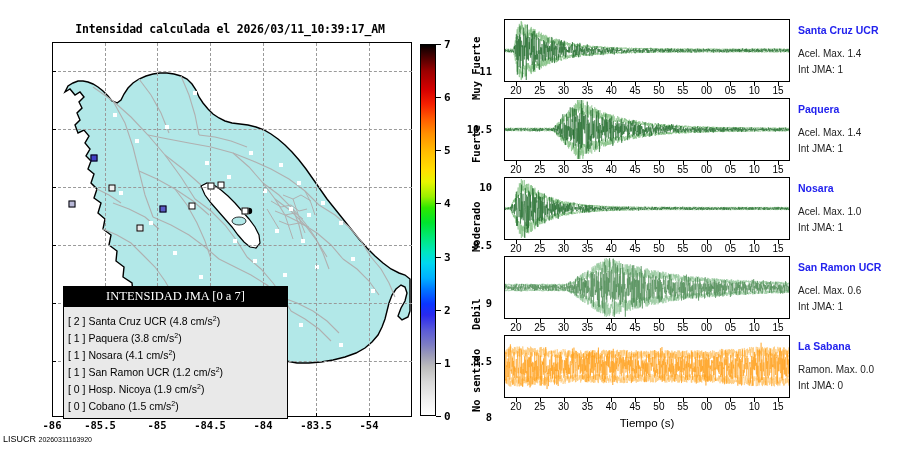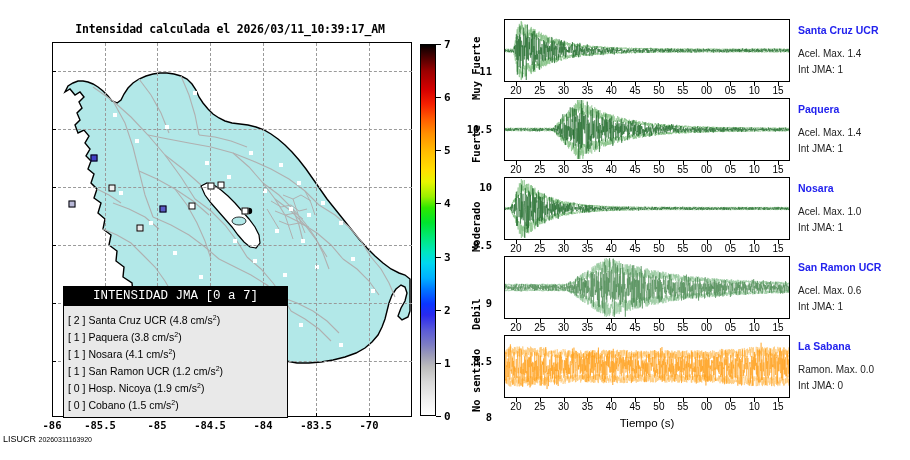--- a/index.html
+++ b/index.html
@@ -34,21 +34,21 @@
   .tickh{position:absolute;height:0;width:4px;border-top:1px solid #000;}
 
   
   .stn{position:absolute;width:7px;height:7px;border:1px solid #000;
        box-sizing:border-box;transform:translate(-50%,-50%);}
 
   
   #legend{left:63px;top:286px;width:225px;border:1px solid #000;background:#e9e9e9;
     box-sizing:border-box;}
   #legend-head{background:#000;color:#fff;text-align:center;
-    font-family:Liberation Mono, monospace;font-size:12.5px;padding:2px 0 3px;}
+    font-family:Liberation Serif, serif;font-size:12.5px;padding:2px 0 3px;}
   #legend-body{padding:4px 0 5px 4px;}
   .lrow{font-family:"Liberation Sans",sans-serif;font-size:10.5px;color:#000;
     line-height:14.5px;white-space:nowrap;}
   .lrow sup{font-size:7px;vertical-align:super;}
 
   
   #cbar{left:420px;top:44px;width:16px;height:372px;border:1px solid #000;
     box-sizing:border-box;
     background:linear-gradient(to top,
       #ffffff 0%, #f0f0f0 4%, #d8d8d8 9%, #bdbdbd 13%,
@@ -258,21 +258,21 @@
 <div class="ylab" style="top:303px;">9</div>
 <div class="ylab" style="top:361px;">8.5</div>
 <div class="ylab" style="top:417px;">8</div>
 
 <div class="xlab" style="left:52px;">-86</div>
 <div class="xlab" style="left:100px;">-85.5</div>
 <div class="xlab" style="left:157px;text-align:center;">-85</div>
 <div class="xlab" style="left:210px;">-84.5</div>
 <div class="xlab" style="left:263px;">-84</div>
 <div class="xlab" style="left:316px;">-83.5</div>
-<div class="xlab" style="left:369px;">-70</div>
+<div class="xlab" style="left:369px;">-54</div>
 
 <div class="abs" id="legend">
   <div id="legend-head">INTENSIDAD JMA [0 a 7]</div>
   <div id="legend-body">
     <div class="lrow">
       <span>[ 2 ]</span>
       <span>Santa Cruz UCR</span>
       <span>(<span>4.8</span>&nbsp;<span>cm/s</span><sup>2</sup>)</span>
     </div>
     <div class="lrow">

